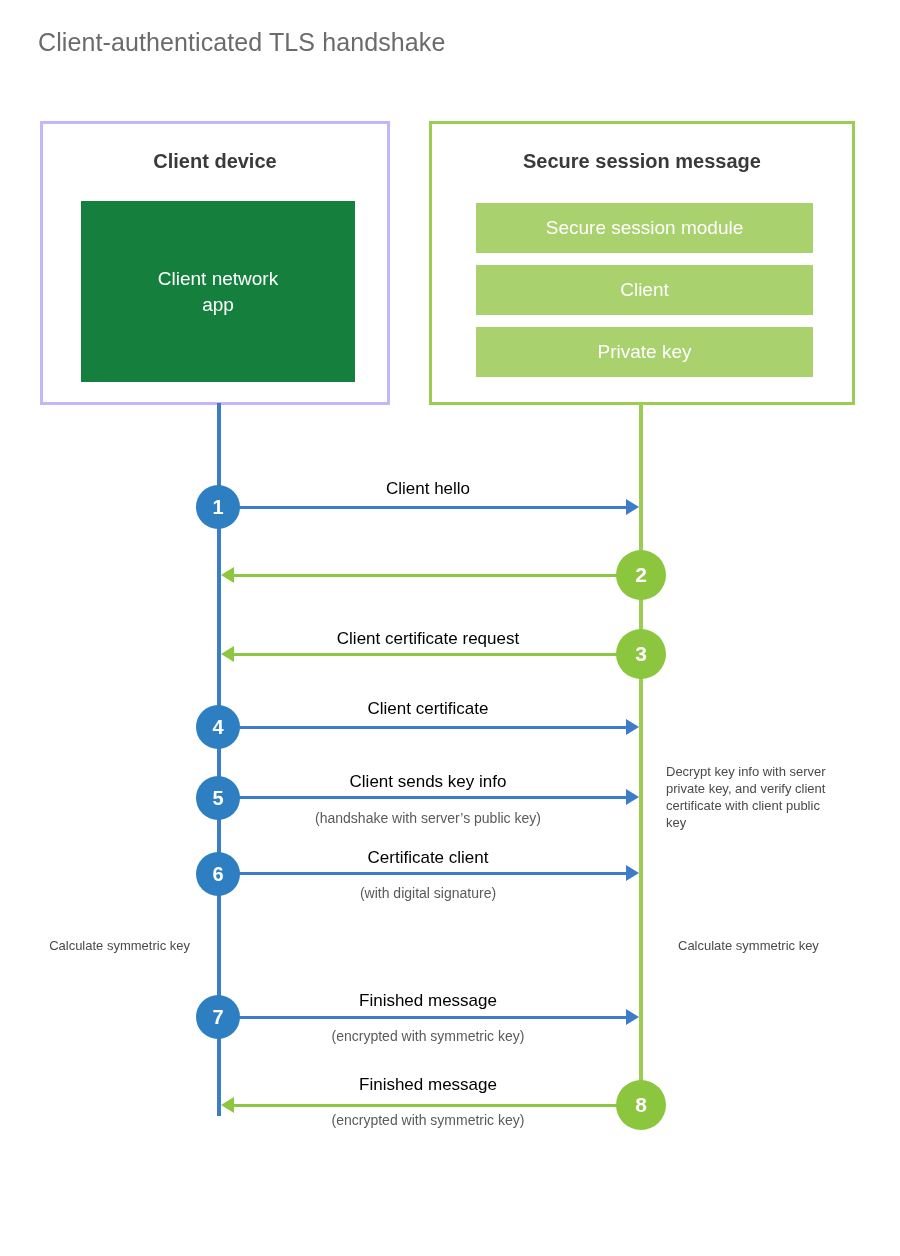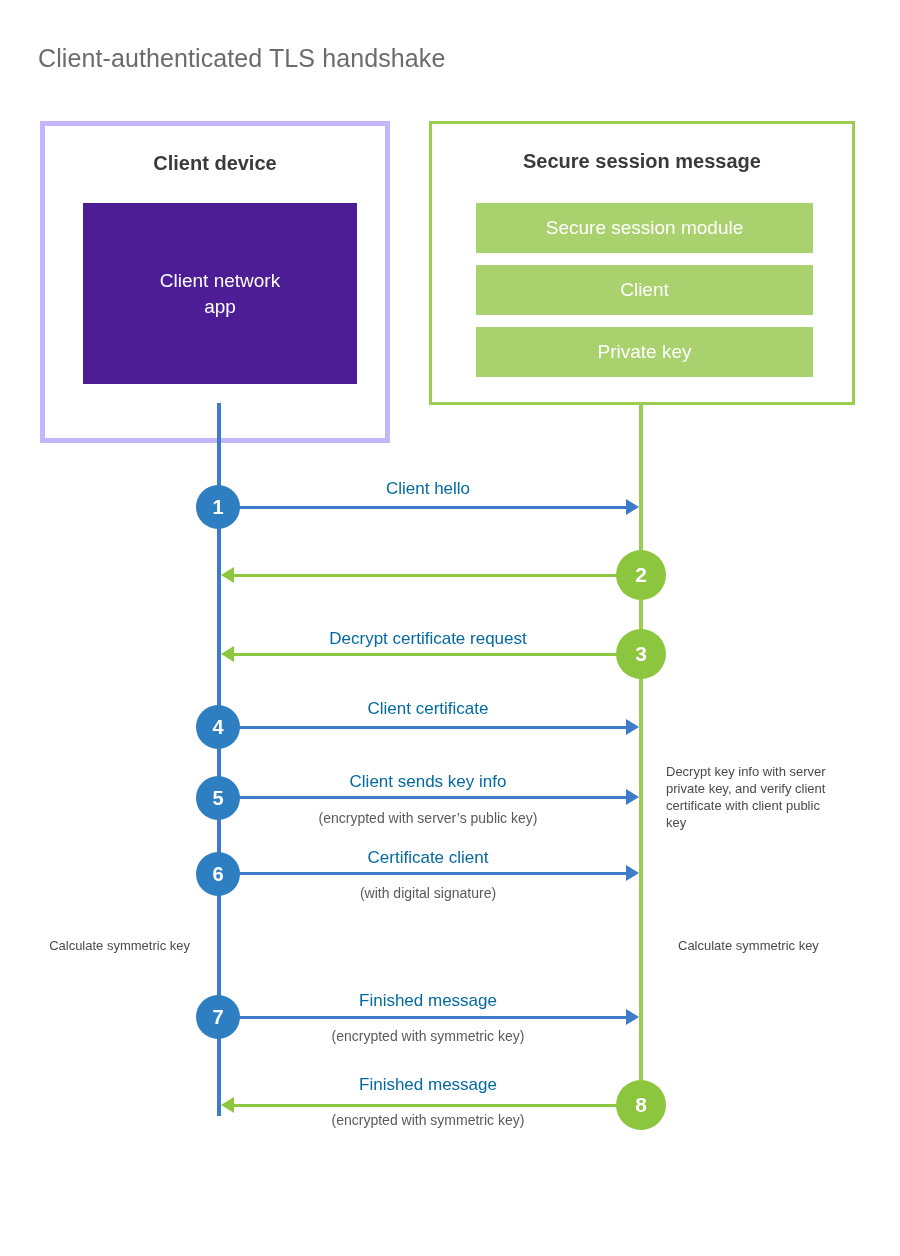--- a/index.html
+++ b/index.html
@@ -15,40 +15,40 @@
     width: 900px;
     height: 1256px;
     background: #ffffff;
     overflow: hidden;
   }
 
   
   .page-title {
     position: absolute;
     left: 38px;
-    top: 44px;
+    top: 28px;
     font-size: 25px;
     font-weight: 400;
     color: #6b6b6b;
     letter-spacing: 0.1px;
     white-space: nowrap;
   }
 
   
   .party-box {
     position: absolute;
     background: #ffffff;
     box-sizing: border-box;
   }
   .party-box.client {
     left: 40px;
     top: 121px;
     width: 350px;
-    height: 322px;
-    border: 5px solid #c4b5fd;
+    height: 284px;
+    border: 3px solid #c4b5fd;
   }
   .party-box.server {
     left: 429px;
     top: 121px;
     width: 426px;
     height: 284px;
     border: 3px solid #9ccc52;
   }
   .party-title {
     position: absolute;
@@ -61,21 +61,21 @@
     color: #3a3a3a;
   }
 
   
   .client-app {
     position: absolute;
     left: 38px;
     top: 77px;
     width: 274px;
     height: 181px;
-    background: #4c1d95;
+    background: #15803d;
     color: #ffffff;
     font-size: 19px;
     line-height: 26px;
     display: flex;
     align-items: center;
     justify-content: center;
     text-align: center;
   }
 
   
@@ -152,21 +152,21 @@
     width: 50px;
     height: 50px;
     background: #8cc63e;
     font-size: 21px;
   }
 
   
   .msg-label {
     position: absolute;
     text-align: center;
-    color: #0369a1;
+    color: #000000;
     font-size: 17px;
     white-space: nowrap;
     transform: translateX(-50%);
   }
   .msg-sublabel {
     position: absolute;
     text-align: center;
     color: #5a5a5a;
     font-size: 14px;
     white-space: nowrap;
@@ -234,32 +234,32 @@
   <div class="arrow-head right-blue" style="left:626px; top:499px;"></div>
   <div class="msg-label" style="left:428px; top:479px;">Client hello</div>
   <div class="badge blue" style="left:196px; top:485px;">1</div>
 
   <div class="msg-line green" style="left:234px; top:574px; width:405px;"></div>
   <div class="arrow-head left-green" style="left:221px; top:567px;"></div>
   <div class="badge green" style="left:616px; top:550px;">2</div>
 
   <div class="msg-line green" style="left:234px; top:653px; width:405px;"></div>
   <div class="arrow-head left-green" style="left:221px; top:646px;"></div>
-  <div class="msg-label" style="left:428px; top:629px;">Decrypt certificate request</div>
+  <div class="msg-label" style="left:428px; top:629px;">Client certificate request</div>
   <div class="badge green" style="left:616px; top:629px;">3</div>
 
   <div class="msg-line blue" style="left:221px; top:726px; width:405px;"></div>
   <div class="arrow-head right-blue" style="left:626px; top:719px;"></div>
   <div class="msg-label" style="left:428px; top:699px;">Client certificate</div>
   <div class="badge blue" style="left:196px; top:705px;">4</div>
 
   <div class="msg-line blue" style="left:221px; top:796px; width:405px;"></div>
   <div class="arrow-head right-blue" style="left:626px; top:789px;"></div>
   <div class="msg-label" style="left:428px; top:772px;">Client sends key info</div>
-  <div class="msg-sublabel" style="left:428px; top:810px;">(encrypted with server’s public key)</div>
+  <div class="msg-sublabel" style="left:428px; top:810px;">(handshake with server’s public key)</div>
   <div class="badge blue" style="left:196px; top:776px;">5</div>
 
   <div class="msg-line blue" style="left:221px; top:872px; width:405px;"></div>
   <div class="arrow-head right-blue" style="left:626px; top:865px;"></div>
   <div class="msg-label" style="left:428px; top:848px;">Certificate client</div>
   <div class="msg-sublabel" style="left:428px; top:885px;">(with digital signature)</div>
   <div class="badge blue" style="left:196px; top:852px;">6</div>
 
   <div class="msg-line blue" style="left:221px; top:1016px; width:405px;"></div>
   <div class="arrow-head right-blue" style="left:626px; top:1009px;"></div>

